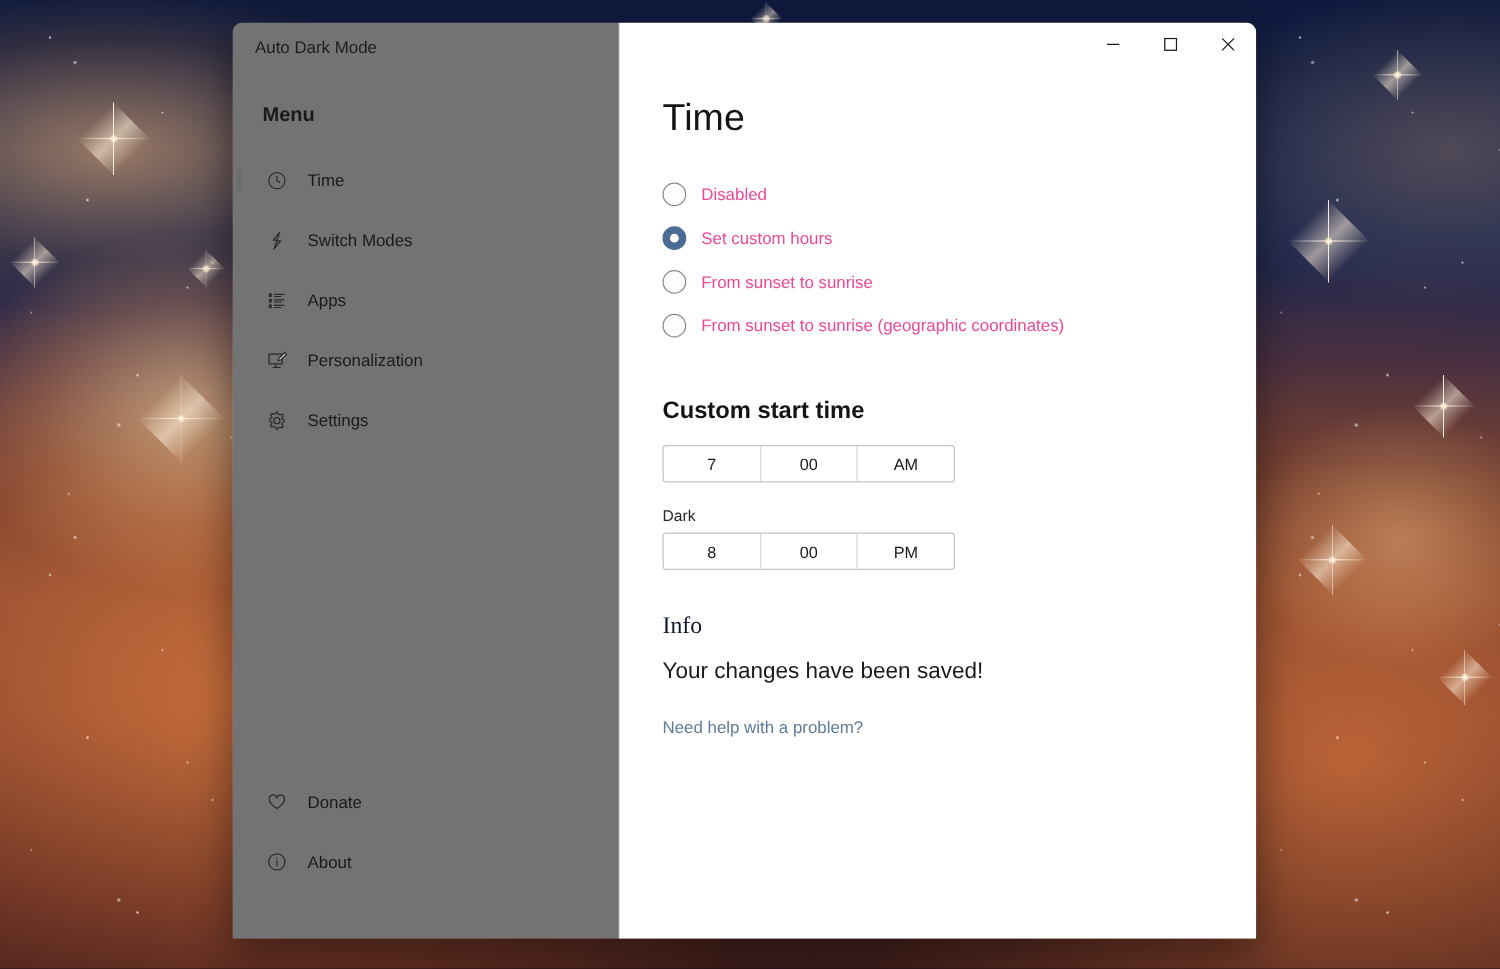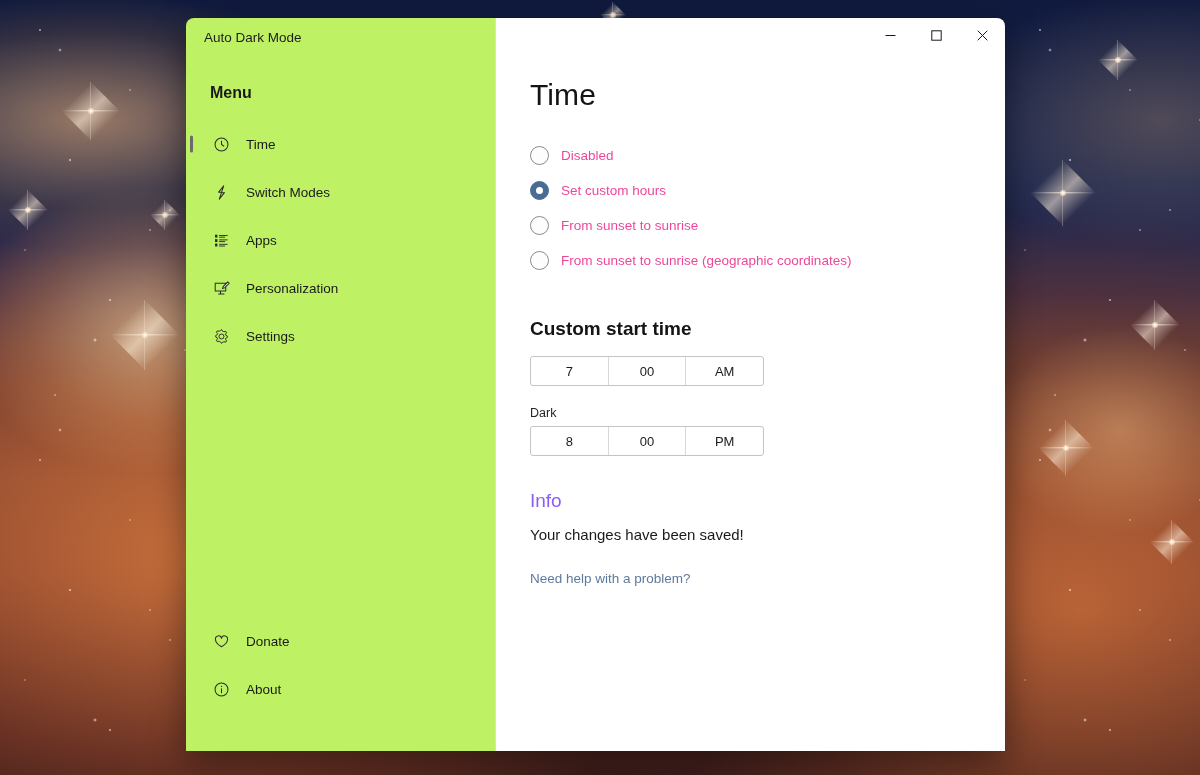--- a/index.html
+++ b/index.html
@@ -95,21 +95,21 @@
     width: 819px;
     height: 733px;
     border-radius: 8px 8px 0 0;
     overflow: hidden;
     display: flex;
     box-shadow: 0 10px 34px rgba(0,0,0,0.45);
   }
 
   #sidebar {
     width: 310px;
-    background: #bef264;
+    background: #737373;
     position: relative;
     display: flex;
     flex-direction: column;
     border-right: 1px solid #dcdcdc;
   }
 
   #content {
     flex: 1;
     background: #ffffff;
     position: relative;
@@ -236,23 +236,24 @@
   h2.section {
     font-size: 19px;
     font-weight: bold;
     color: #141414;
     margin-top: 40px;
     margin-bottom: 16px;
   }
   h2.info-section {
     font-size: 19px;
     font-weight: 400;
-    color: #8b5cf6;
+    color: #0f172a;
     margin-top: 34px;
     margin-bottom: 14px;
+    font-family: Liberation Serif, serif;
   }
 
   .field-label {
     font-size: 12.5px;
     color: #252525;
     margin-bottom: 6px;
   }
 
   .timepicker {
     display: flex;
@@ -270,21 +271,21 @@
     align-items: center;
     justify-content: center;
     font-size: 13px;
     color: #1a1a1a;
     border-right: 1px solid #d8d8d8;
     cursor: default;
   }
   .tp-seg:last-child { border-right: none; }
 
   .info-text {
-    font-size: 15px;
+    font-size: 18px;
     color: #1a1a1a;
     margin-bottom: 26px;
   }
   .help-link {
     font-size: 13.5px;
     color: #5d7a9d;
     text-decoration: none;
     cursor: default;
   }
 </style>

